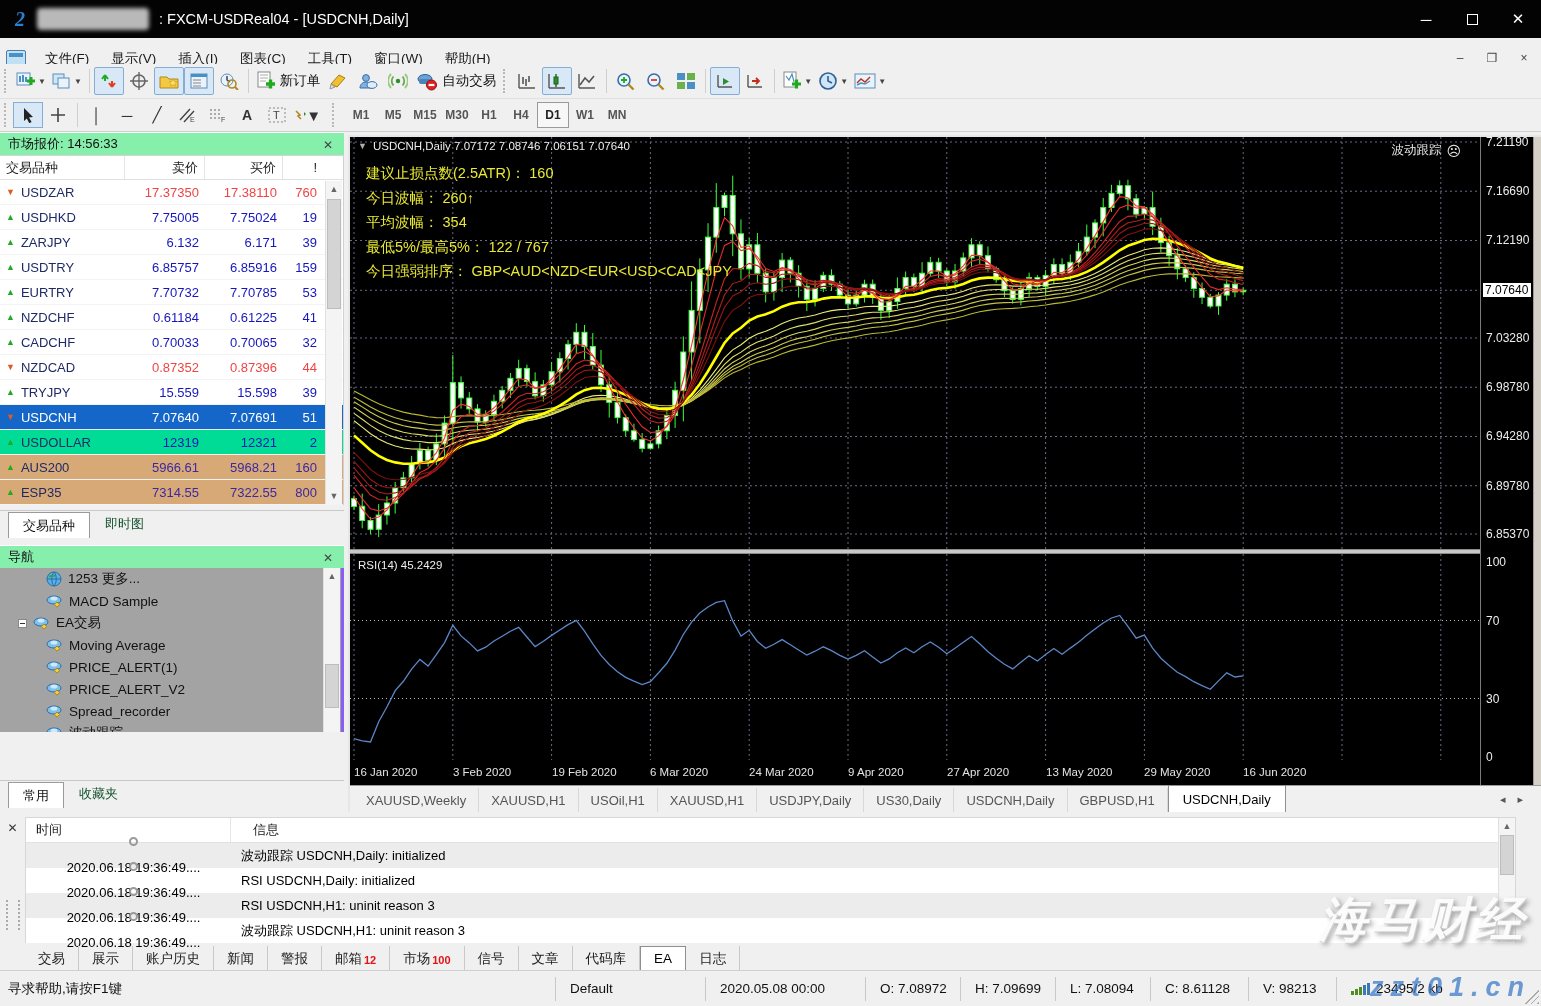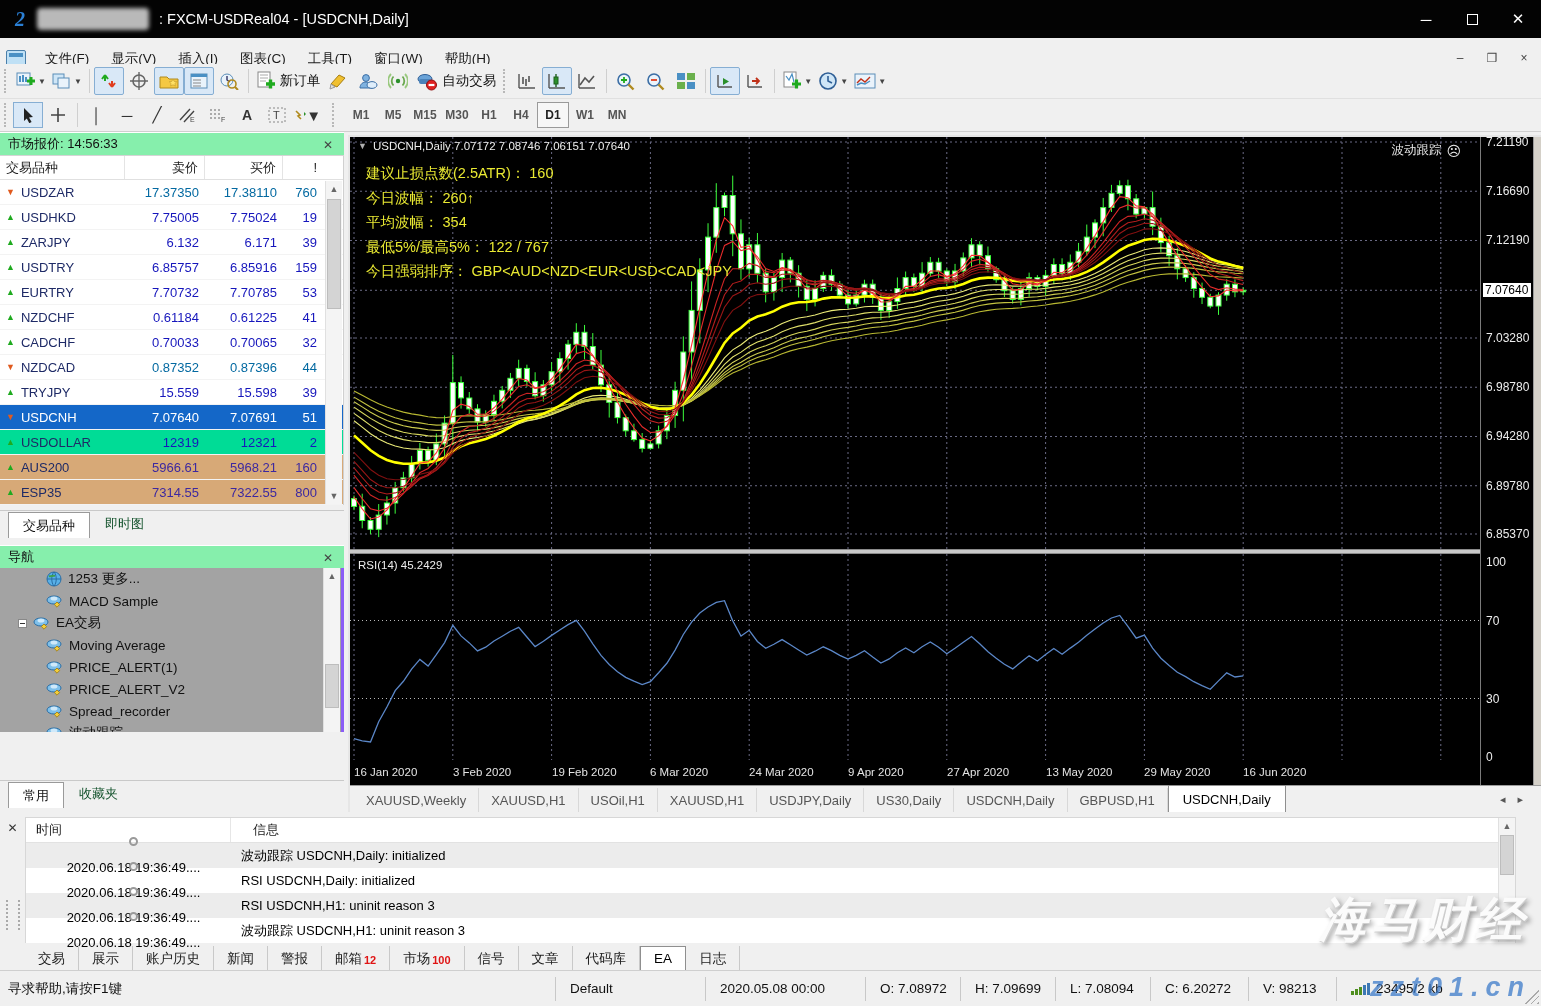--- a/index.html
+++ b/index.html
@@ -46,21 +46,21 @@
   .mw-table{position:absolute;left:0;top:156px;width:344px;height:349px;background:#fff;border-right:1px solid #d0d0d0;}
   .mw-head{display:flex;height:24px;border-bottom:1px solid #e0e0e0;color:#222;}
   .mw-head>div{border-right:1px solid #e4e4e4;display:flex;align-items:center;}
   .mw-row{display:flex;height:25px;align-items:center;border-bottom:1px solid #f3f3f3;}
   .c-sym{width:125px;padding-left:6px;display:flex;align-items:center;gap:6px;}
   .c-bid{width:80px;text-align:right;padding-right:6px;}
   .c-ask{width:78px;text-align:right;padding-right:6px;}
   .c-spr{width:40px;text-align:right;padding-right:6px;}
   .mw-row .sym{color:#1e2a66;}
   .mw-row.blue .num{color:#1616bc;}
-  .mw-row.red .num{color:#0369a1;text-align:right;}
+  .mw-row.red .num{color:#ef4444;text-align:right;}
   .mw-row.sel{background:#1467c8;}
   .mw-row.sel .sym,.mw-row.sel .num{color:#fff;}
   .mw-row.hl-green{background:#00dc96;}
   .mw-row.hl-tan{background:#d7a977;}
   .mw-row.hl-tan .num{color:#3c28a0;}
   .arr{font-size:9px;line-height:9px;}
   .arr.up{color:#1faa1f;} .arr.down{color:#e05a1e;}
   .mini-scroll{position:absolute;right:1px;width:17px;background:#f4f4f4;border-left:1px solid #e0e0e0;}
   .mini-scroll .sa{position:absolute;left:0;width:16px;height:16px;text-align:center;font-size:9px;color:#666;line-height:16px;}
   .mini-scroll .thumb{position:absolute;left:1px;width:14px;background:#d4d4d4;border:1px solid #bdbdbd;}
@@ -1065,21 +1065,21 @@
       </div>
   </div>
 
   <div class="statusbar">
     <div class="sb-help">寻求帮助,请按F1键</div>
     <div class="sb-sec" style="width:150px;">Default</div>
     <div class="sb-sec" style="width:160px;">2020.05.08 00:00</div>
     <div class="sb-sec" style="width:95px;">O: 7.08972</div>
     <div class="sb-sec" style="width:95px;">H: 7.09699</div>
     <div class="sb-sec" style="width:95px;">L: 7.08094</div>
-    <div class="sb-sec" style="width:98px;">C: 6.20272</div>
+    <div class="sb-sec" style="width:98px;">C: 8.61128</div>
     <div class="sb-sec" style="width:88px;">V: 98213</div>
     <div class="sb-sec">
       <span class="sb-bars">
         <i style="height:4px;"></i>
           <i style="height:6px;"></i>
           <i style="height:8px;"></i>
           <i style="height:10px;background:#3c78b4;"></i>
           <i style="height:12px;background:#3c78b4;"></i>
       </span>
       <span>23495/2 kb</span>

